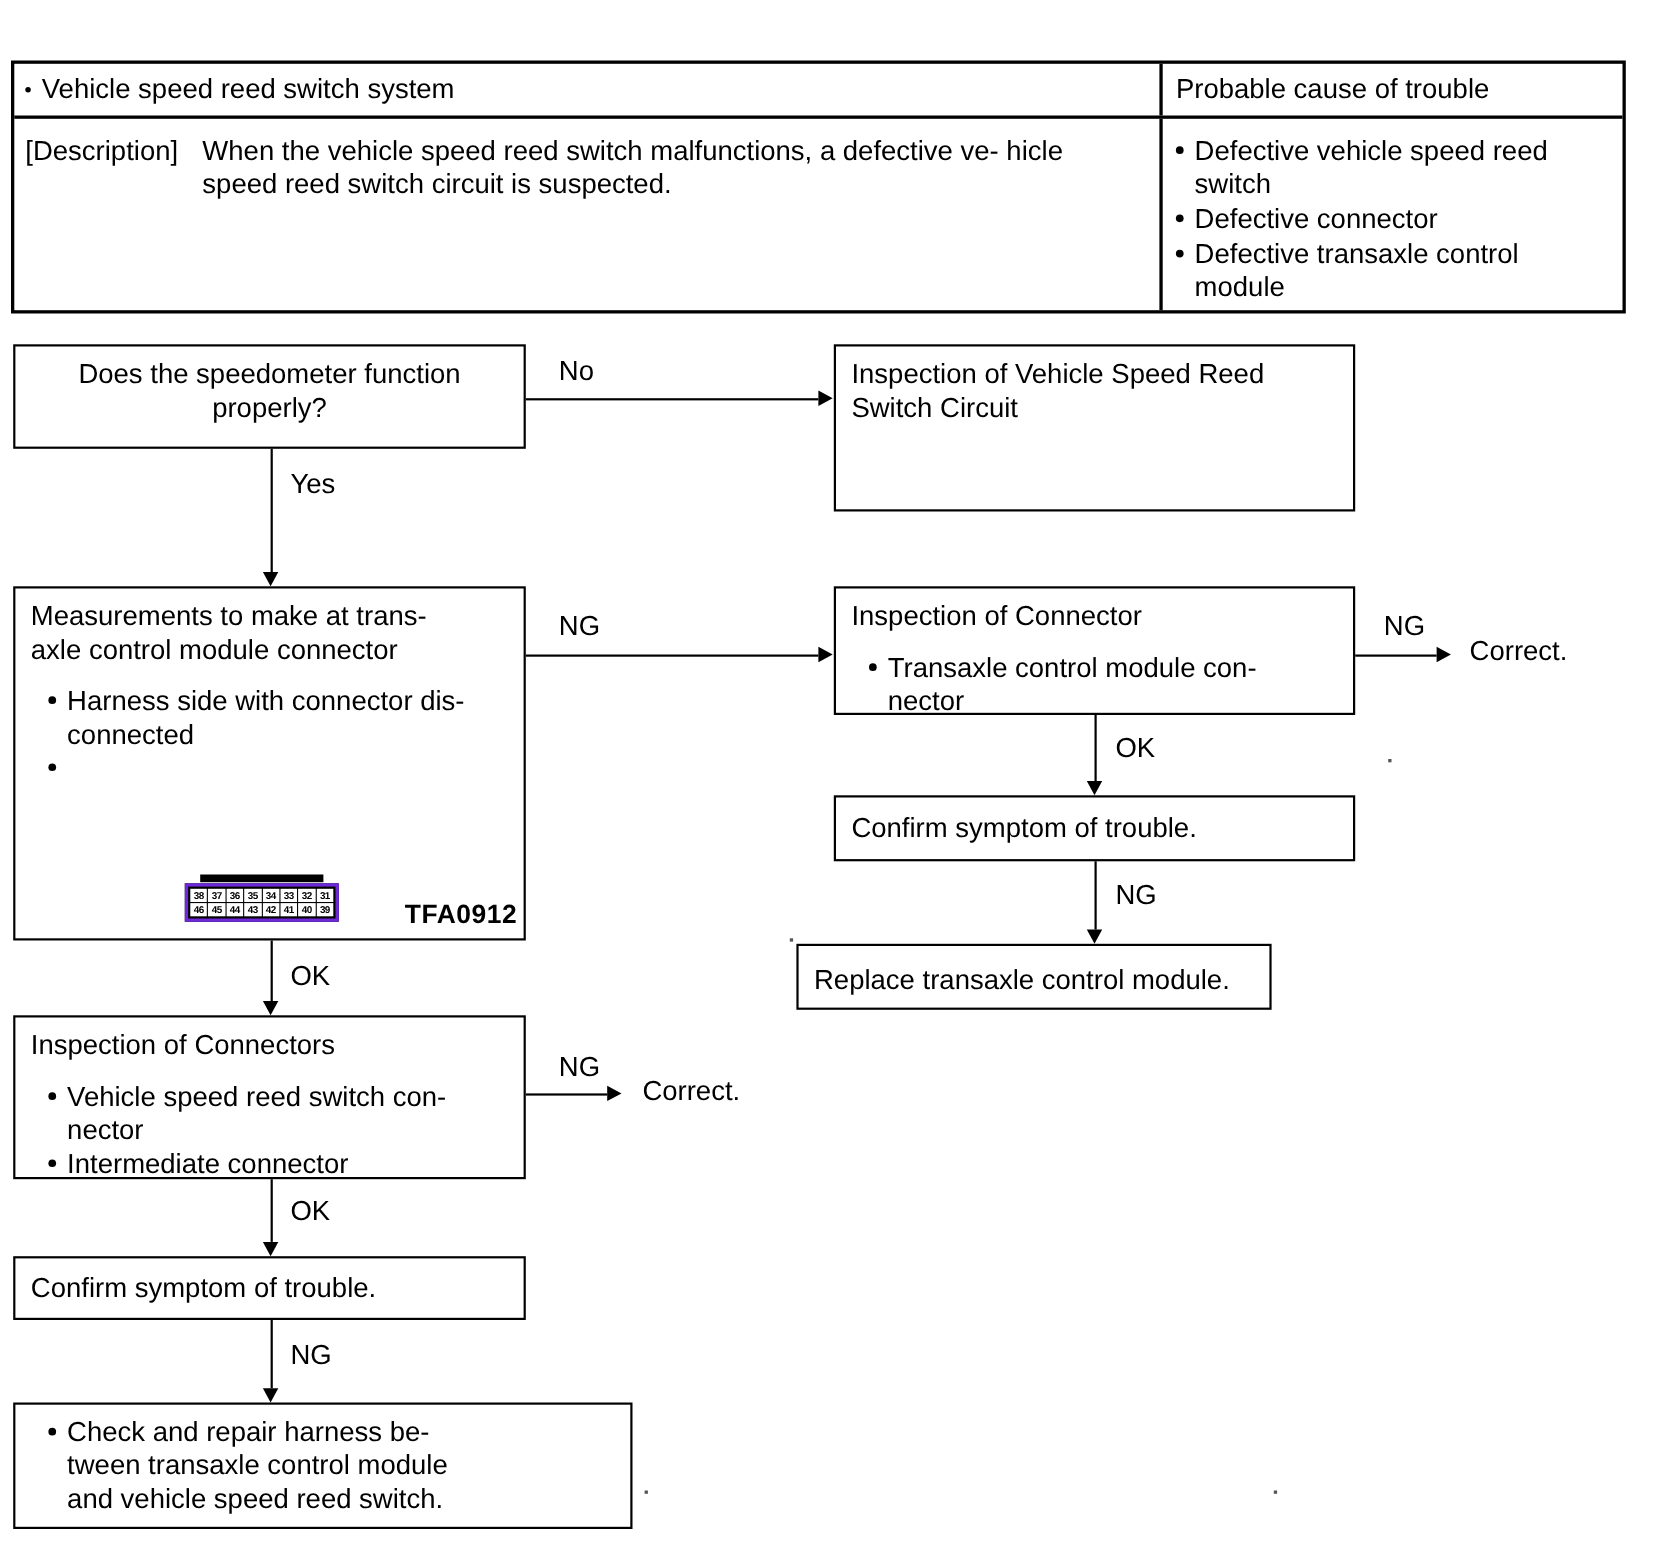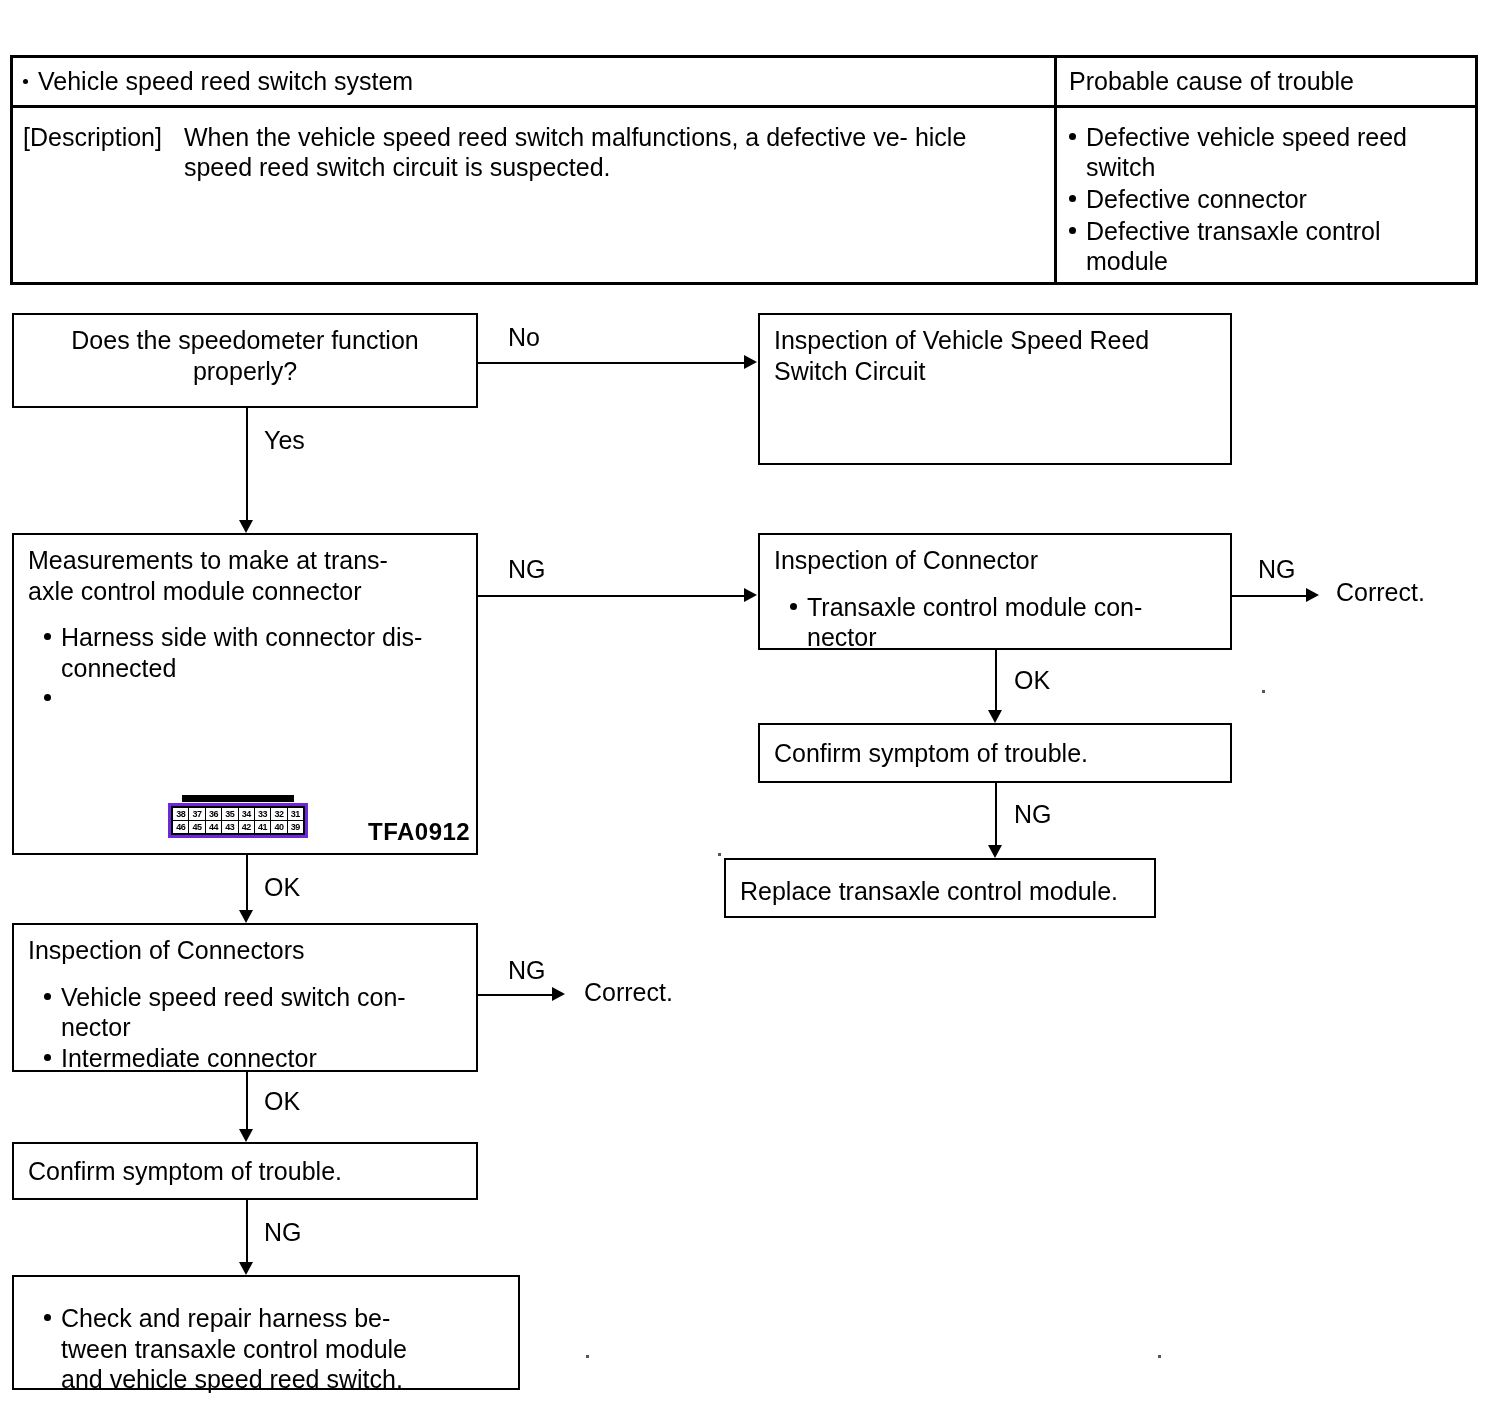--- a/index.html
+++ b/index.html
@@ -288,21 +288,21 @@
         <span class="bullet-dot"></span>
         <span class="li-text">Intermediate connector</span>
       </li>
     </ul>
   </div>
 
   <div class="node" style="left:12px; top:1142px; width:466px; height:58px; display:flex; align-items:center;">
     <div class="title">Confirm symptom of trouble.</div>
   </div>
 
-  <div class="node" style="left:12px; top:1275px; width:508px; height:115px; display:flex; ">
+  <div class="node" style="left:12px; top:1275px; width:563px; height:115px; display:flex; align-items:center;">
     <ul style="width:100%;">
       <li>
         <span class="bullet-dot"></span>
         <span class="li-text">Check and repair harness be-
 tween transaxle control module
 and vehicle speed reed switch.</span>
       </li>
     </ul>
   </div>
 

